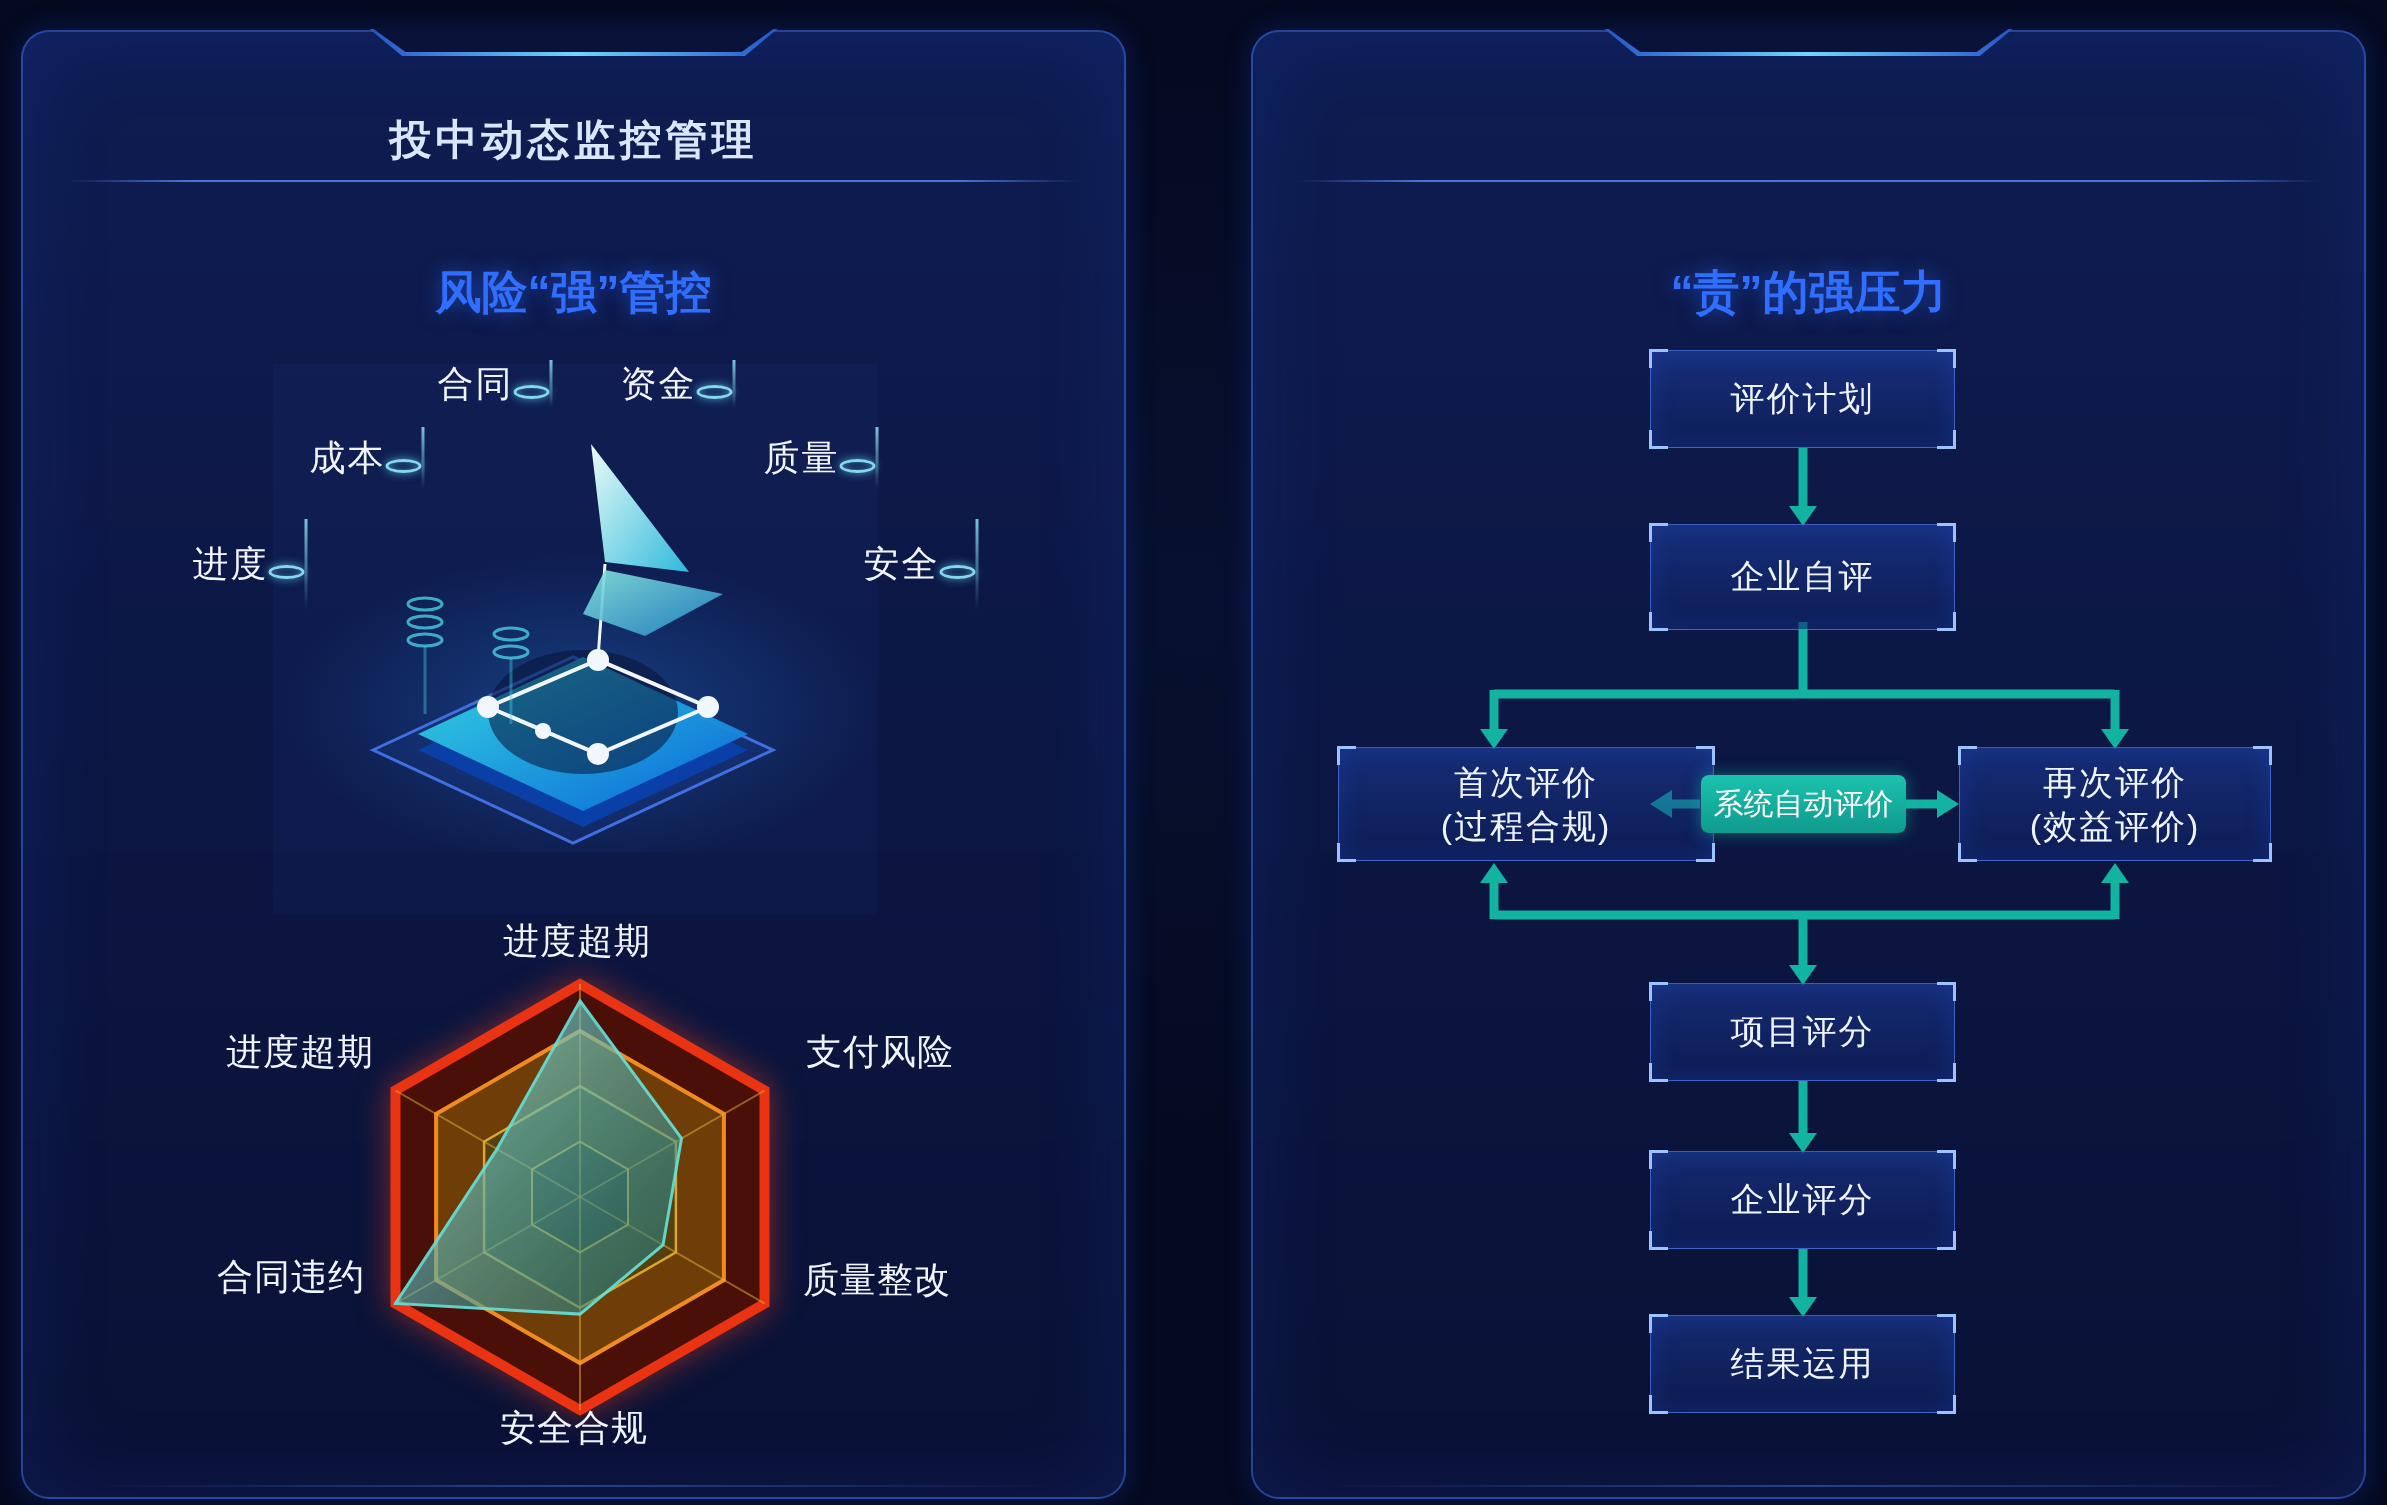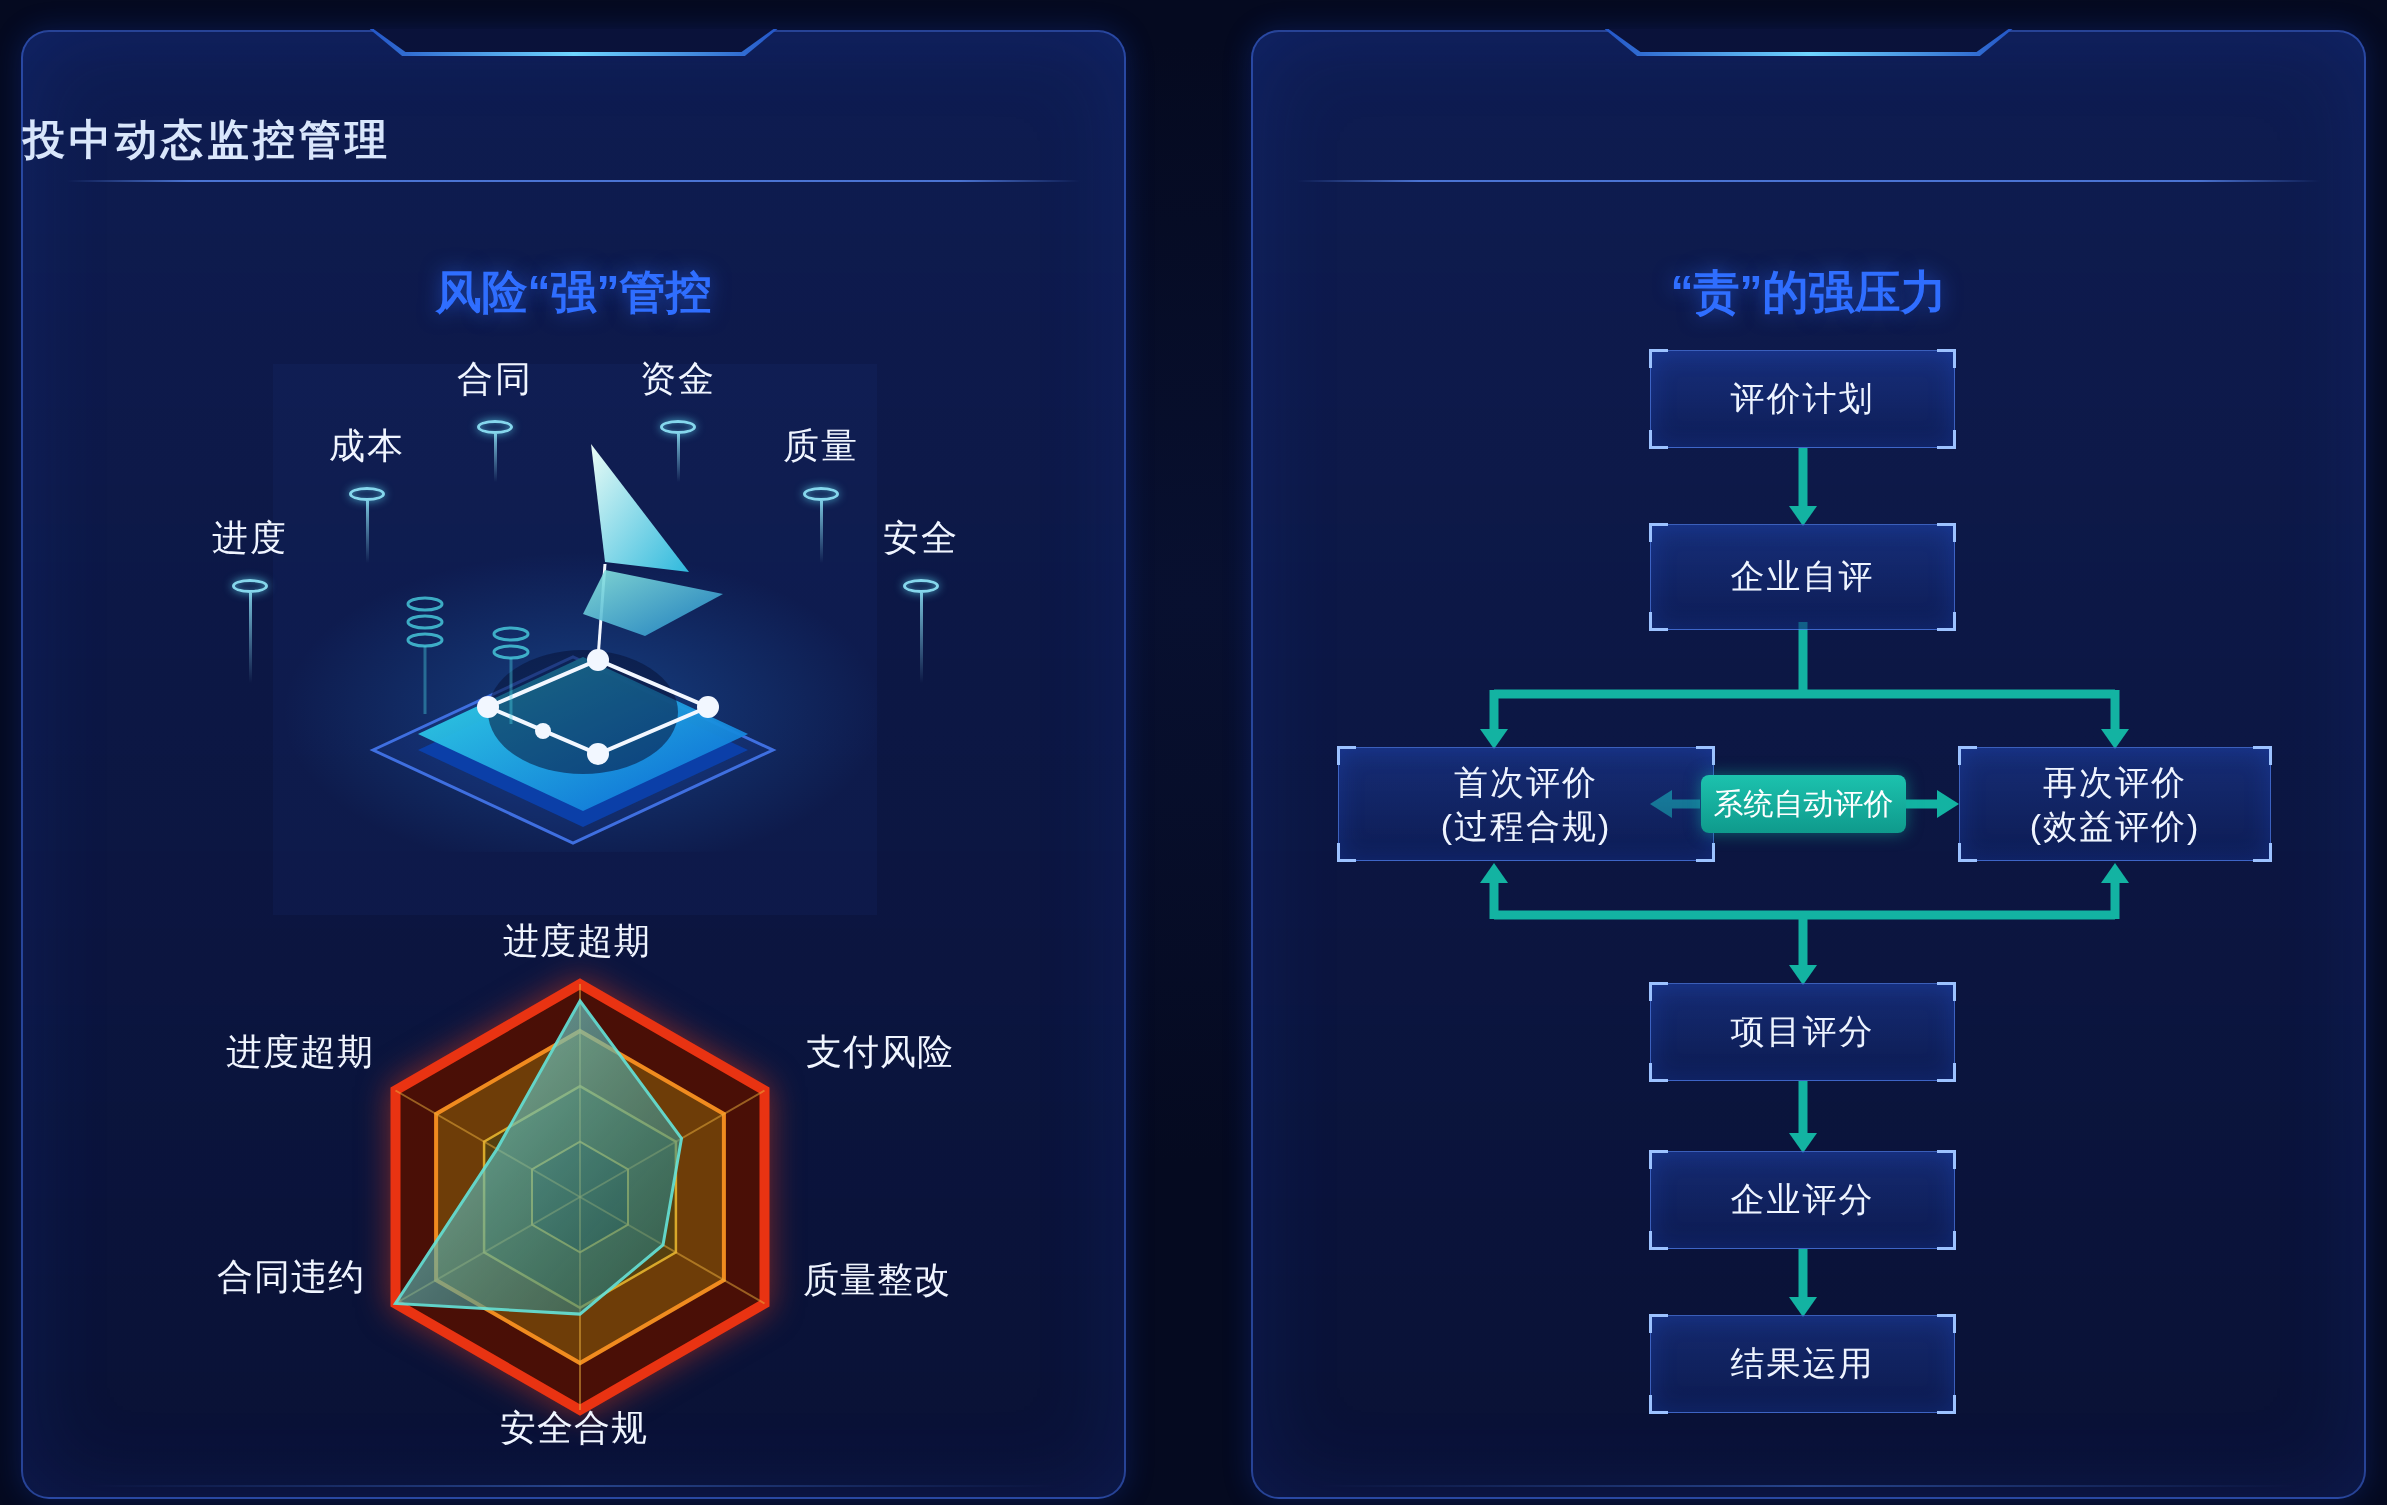--- a/index.html
+++ b/index.html
@@ -30,42 +30,42 @@
     background:linear-gradient(90deg,#2456c8, #6fd6ff 50%, #2456c8);
     clip-path:polygon(0 0, 100% 0, 92% 100%, 8% 100%);
     filter:drop-shadow(0 2px 8px rgba(90,180,255,.6));
   }
   .notch-inner {
     position:absolute; left:4px; right:4px; top:0; bottom:4px;
     background:#0a123a; clip-path:polygon(0 0, 100% 0, 92% 100%, 8% 100%);
   }
 
   .panel-title {
-    position:absolute; top:80px; left:0; width:100%; text-align:left;
+    position:absolute; top:80px; left:0; width:100%; text-align:center;
     font-size:42px; font-weight:bold; color:#d9e6fb; letter-spacing:4px;
   }
   .panel-divider {
     position:absolute; top:148px; left:4%; width:92%; height:2px;
     background:linear-gradient(90deg, rgba(70,120,230,0), rgba(95,145,255,.75) 12%, rgba(95,145,255,.75) 88%, rgba(70,120,230,0));
   }
   .panel-subtitle {
     position:absolute; top:230px; left:0; width:100%; text-align:center;
     font-size:46px; font-weight:bold; color:#2f6eff;
     text-shadow:0 0 20px rgba(47,110,255,.55);
   }
 
   
   .illu-backdrop {
     position:absolute; left:250px; top:332px; width:604px; height:551px;
     background:rgba(40,80,200,.07);
   }
   .illustration { position:absolute; left:230px; top:350px; }
   .monitor-label {
     position:absolute; transform:translateX(-50%);
-    display:flex; flex-direction:column; align-items:center;font-family:Liberation Mono, monospace;
+    display:flex; flex-direction:row; align-items:center;
   }
   .monitor-label .txt { font-size:36px; color:#f0f5ff; height:44px; line-height:44px; letter-spacing:2px; }
   .pin-ring {
     margin-top:16px; width:36px; height:14px;
     border:3px solid rgba(140,225,245,.95); border-radius:50%;
     box-shadow:0 0 10px rgba(90,210,235,.7), inset 0 0 6px rgba(90,210,235,.5);
   }
   .pin-stem { width:3px; background:linear-gradient(180deg, rgba(140,225,245,.85), rgba(140,225,245,0)); }
   .stem-s { height:48px; } .stem-m { height:62px; } .stem-l { height:90px; }
 

